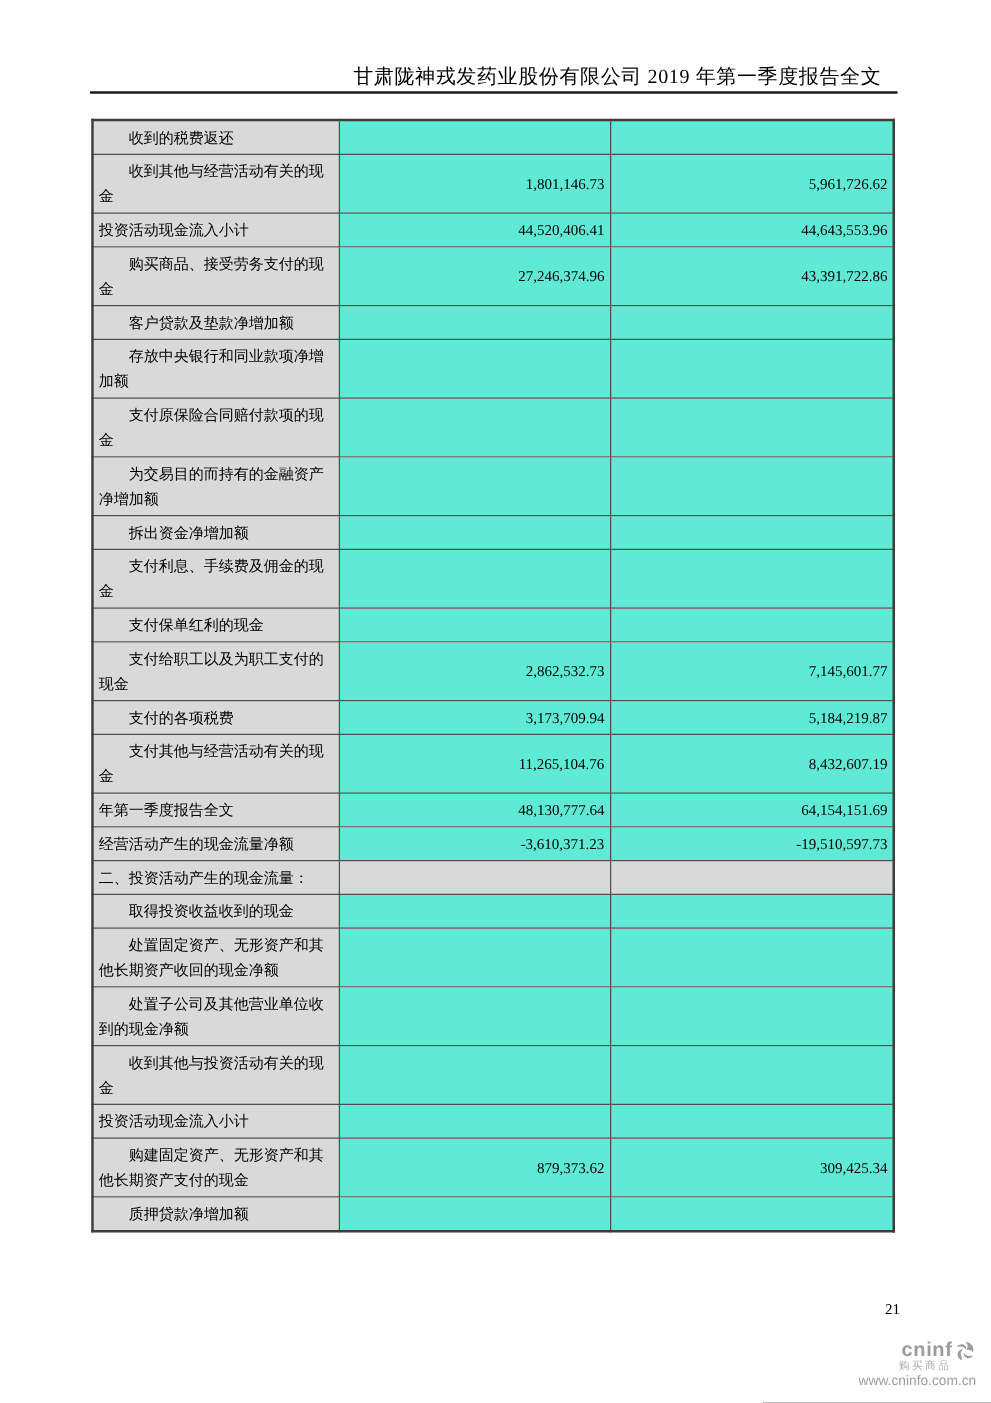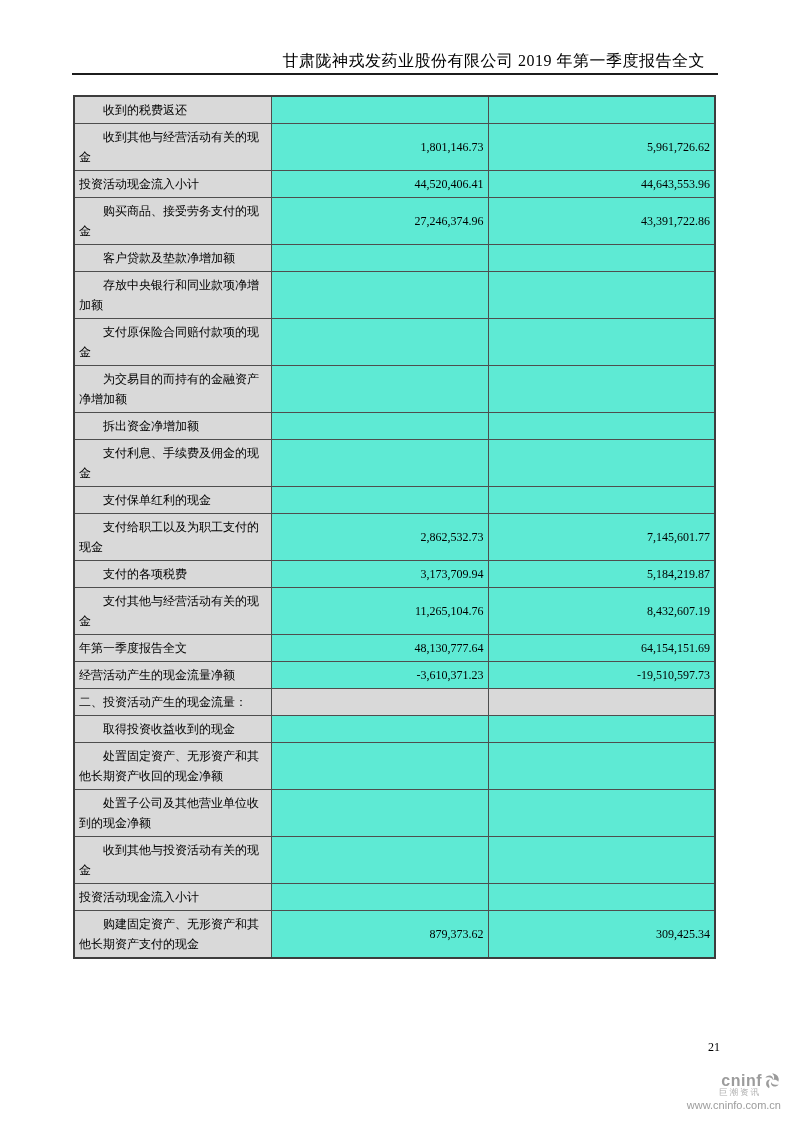--- a/index.html
+++ b/index.html
@@ -217,34 +217,39 @@
         <tr>
           <td class="label-cell">投资活动现金流入小计</td>
           <td class="value-cell"></td>
           <td class="value-cell"></td>
         </tr>
         <tr>
           <td class="label-cell indent">购建固定资产、无形资产和其他长期资产支付的现金</td>
           <td class="value-cell">879,373.62</td>
           <td class="value-cell">309,425.34</td>
         </tr>
+        <tr>
+          <td class="label-cell indent">质押贷款净增加额</td>
+          <td class="value-cell"></td>
+          <td class="value-cell"></td>
+        </tr>
       </tbody>
   </table>
 
   <div class="page-number">21</div>
 
   <div class="cninfo-logo">
     <div class="logo-brand-row">
       <span class="logo-brand">cninf</span>
       <svg class="logo-swirl" viewBox="0 0 24 24" aria-hidden="true">
         <g fill="#9c9c9c">
           <path d="M12 2c5 0 9 3.5 9 8 0 1.2-.3 2.2-.8 3.1-1.6-2.4-4.6-3.1-7.2-2.3 1.9-1.6 2.4-4.4 1.2-6.6C13.5 3.2 12.8 2.5 12 2z"></path>
           <path d="M3.2 7.5C4.8 5 8 3.9 10.6 5c2.2 1 3.3 3.4 2.6 5.6-1-2.7-3.9-4-6.6-3.6-1.2.2-2.5.3-3.4.5z"></path>
           <path d="M8 21.5c-3-1.6-4.6-5-3.6-8 .8-2.3 3-3.8 5.3-3.5-2.3 1.7-2.9 4.8-1.7 7.3.5 1.2 1.2 2.9 0 4.2z"></path>
           <path d="M20.8 16.5c-1.6 2.5-4.8 3.6-7.4 2.5-2.2-1-3.3-3.4-2.6-5.6 1 2.7 3.9 4 6.6 3.6 1.2-.2 2.5-.3 3.4-.5z"></path>
         </g>
       </svg>
     </div>
-    <div class="logo-caption">巨潮资讯</div>
+    <div class="logo-caption">购买商品</div>
     <div class="logo-url">www.cninfo.com.cn</div>
   </div>
 
 </div>
 
 </body></html>

